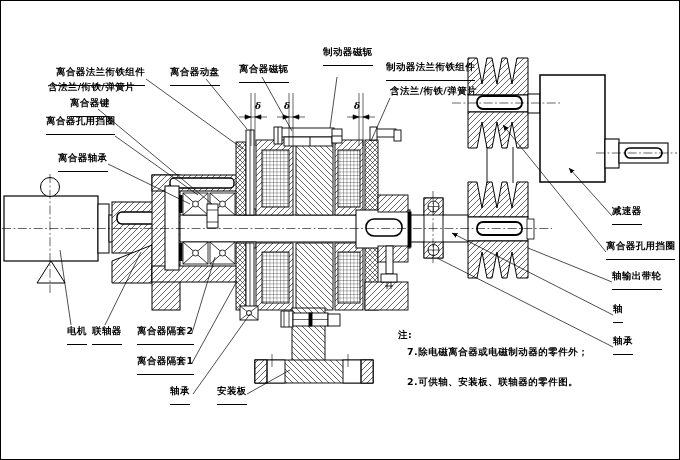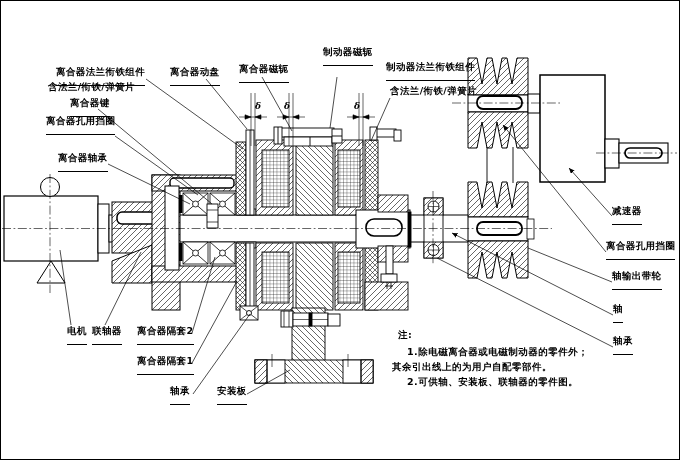--- a/index.html
+++ b/index.html
@@ -285,17 +285,16 @@
 <div class="lbl u" style="left:137px;top:326px">离合器隔套2</div>
 <div class="lbl u" style="left:137px;top:356px">离合器隔套1</div>
 <div class="lbl u" style="left:170px;top:386px">轴承</div>
 <div class="lbl u" style="left:217px;top:386px">安装板</div>
 
 <span class="gap" style="left:255px;top:101px">δ</span>
 <span class="gap" style="left:284px;top:101px">δ</span>
 <span class="gap" style="left:354px;top:101px">δ</span>
 
 <div class="note" style="left:398px;top:329px">注:</div>
-<div class="note" style="left:407px;top:346px">1.除电磁离合器或电磁制动器的零件外；</div>
-<div class="note" style="left:392px;top:361px">其余引出线上的为用户自配零部件。</div>
+<div class="note" style="left:407px;top:346px">7.除电磁离合器或电磁制动器的零件外；</div>
 <div class="note" style="left:407px;top:376px">2.可供轴、安装板、联轴器的零件图。</div>
 
 </div>
 
 </body></html>

